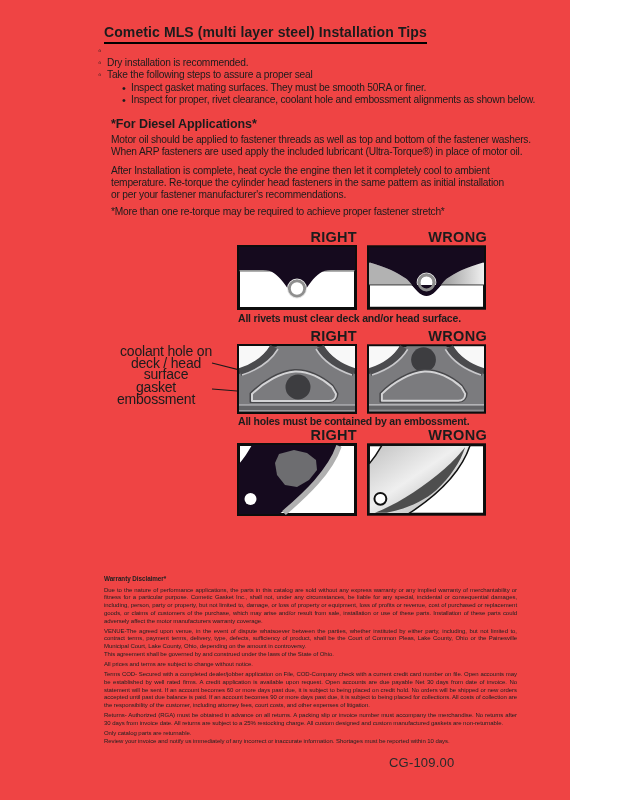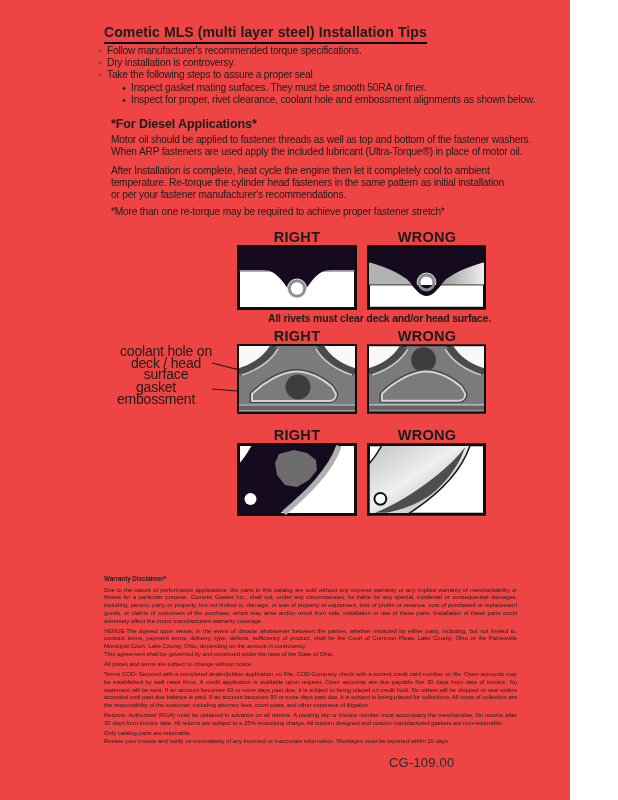--- a/index.html
+++ b/index.html
@@ -8,45 +8,44 @@
   .doc-title{position:absolute;left:104px;top:24px;font-size:14px;font-weight:bold;
         letter-spacing:.1px;border-bottom:2px solid #000;padding-bottom:2px;white-space:nowrap;}
   .tips{position:absolute;left:98px;top:45px;font-size:10.2px;line-height:12.2px;letter-spacing:-.2px;}
   .tip-row{display:flex;}
   .tip-row .marker{width:9px;flex:none;text-align:left;}
   .tip-row.sub{margin-left:24px;}
   .tip-row .marker.dot{font-size:11px;}
   .diesel-heading{position:absolute;left:111px;top:117px;font-size:12.5px;font-weight:bold;letter-spacing:-.1px;text-align:right;}
   .para{position:absolute;left:111px;width:432px;font-size:10.2px;line-height:12px;
         letter-spacing:-.2px;white-space:pre-line;}
-  .rw-label{position:absolute;width:120px;text-align:center;font-size:14.5px;font-weight:bold;letter-spacing:.3px;}
+  .rw-label{position:absolute;width:120px;text-align:right;font-size:14.5px;font-weight:bold;letter-spacing:.3px;}
   .panel{position:absolute;}
-  .caption{position:absolute;font-size:10.5px;font-weight:bold;letter-spacing:-.2px;line-height:11.5px;white-space:pre-line;margin-left:30px;}
+  .caption{position:absolute;font-size:10.5px;font-weight:bold;letter-spacing:-.2px;line-height:11.5px;white-space:pre-line;}
   .ann{position:absolute;text-align:center;font-size:14px;line-height:11.5px;letter-spacing:-.2px;white-space:pre-line;}
   .leaders{position:absolute;left:205px;top:350px;}
   .warranty{position:absolute;left:104px;top:575px;width:413px;font-size:6px;line-height:7.7px;letter-spacing:-.05px;color:#222;}
   .warranty .w-head{font-weight:bold;margin-bottom:4px;font-size:6.3px;}
   .warranty p{margin:0 0 2.5px 0;text-align:justify;white-space:pre-line;}
   .page-number{position:absolute;left:389px;top:755px;font-size:13px;letter-spacing:.2px;color:#2a2a2a;}
 </style>
 </head>
 <body>
 
 <div class="page">
 
   <div class="doc-title">Cometic MLS (multi layer steel) Installation Tips</div>
 
   <div class="tips">
     <div class="tip-row">
       <span class="marker">◦</span>
-      <span>Follow manufacturer's recommended torque specifications.</span>
     </div>
     <div class="tip-row">
       <span class="marker">◦</span>
-      <span>Dry installation is controversy.</span>
+      <span>Dry installation is recommended.</span>
     </div>
     <div class="tip-row">
       <span class="marker">◦</span>
       <span>Take the following steps to assure a proper seal</span>
     </div>
     <div class="tip-row sub">
       <span class="marker dot">•</span>
       <span>Inspect gasket mating surfaces.  They must be smooth 50RA or finer.</span>
     </div>
     <div class="tip-row sub">
@@ -142,20 +141,21 @@
       <path d="M79,5 C85,15 97,25 115,31" stroke="#c8c8cb" stroke-width="1.6" fill="none"></path>
       <rect x="2" y="61" width="116" height="7" fill="#646467"></rect>
       <path d="M2,61 H118" stroke="#c8c8cb" stroke-width="1.2"></path>
       <path d="M2,66.5 H118" stroke="#9a9a9d" stroke-width="1"></path>
       <circle cx="57" cy="15.5" r="12.5" fill="#3d3d40"></circle>
       <path d="M13.5,58 V49.5 C26,37 43,27 57.5,26 C71,25.5 85,32.5 95.5,41.5 L100.5,49.5 C100.5,54 97.5,58 92.5,58 Z" stroke="#48484b" stroke-width="2" fill="none" stroke-linejoin="round"></path>
       <path d="M15,57 V50 C27,38 44,28.5 58,27.5 C71,27 85,34 95,43 L99,50 C99,54 96.5,57 92,57 Z" stroke="#d4d4d6" stroke-width="2" fill="none" stroke-linejoin="round"></path>
     </svg>
   </div>
 
+  <div class="caption" style="left:238px;top:416px">All holes must be contained by an embossment.</div>
 
   <div class="rw-label" style="left:237px;top:427px">RIGHT</div>
   <div class="rw-label" style="left:367px;top:427px">WRONG</div>
 
   <div class="panel" style="left:237px;top:443px">
     <svg width="120" height="73" viewBox="0 0 120 73">
       <rect x="1.5" y="1.5" width="117" height="70" fill="#ffffff" stroke="#0d0d0d" stroke-width="3"></rect>
       <path d="M15,2 H104 C95,29 70,53 42,71 H2 V21 C7,15 11,9 15,2 Z" fill="#150a1e"></path>
       <path d="M102,3 C93,29 68,52 47,70" stroke="#b0b0b0" stroke-width="5.5" fill="none"></path>
       <path d="M42,11 L57,7 L70,10 L79,17 L80,27 L72,37 L60,44 L48,42 L40,32 L38,20 Z" fill="#6d6d70"></path>

